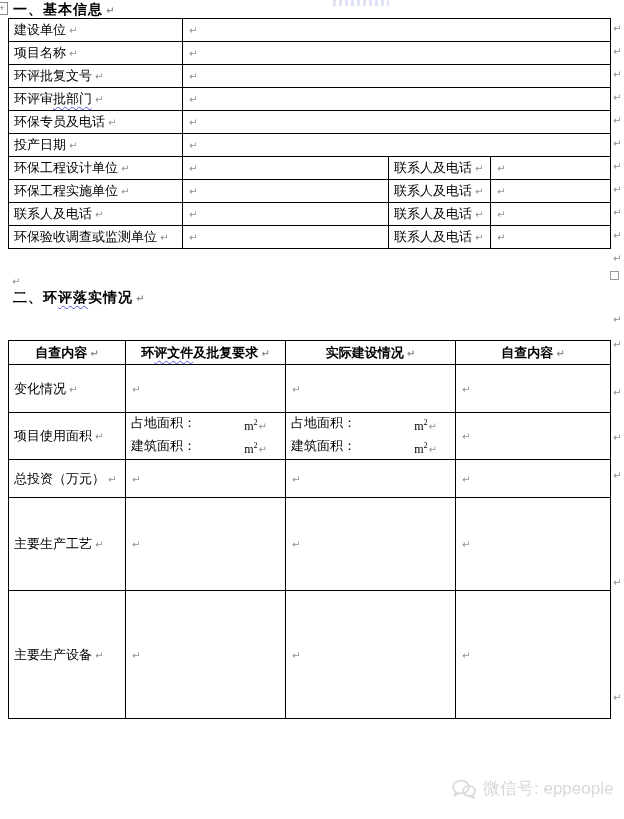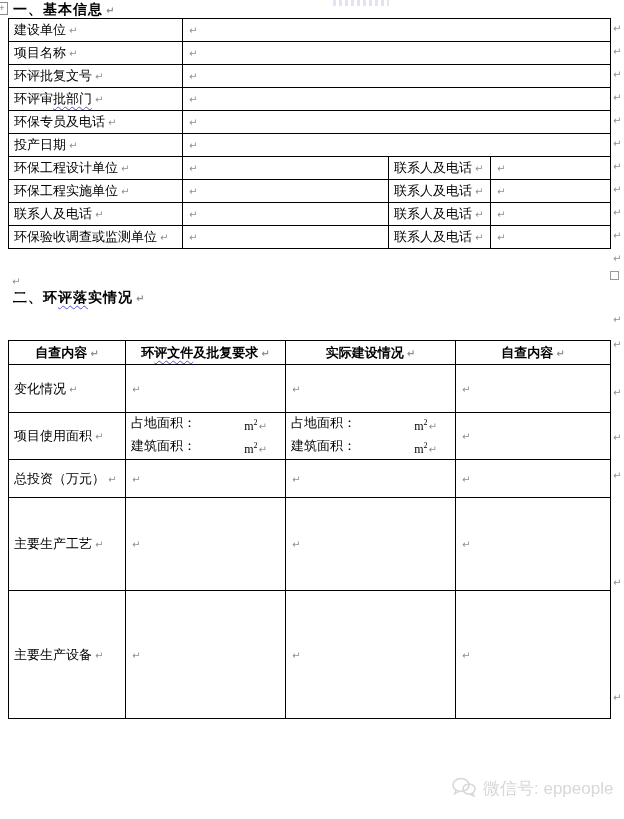--- a/index.html
+++ b/index.html
@@ -48,21 +48,21 @@
   }
   #resize-handle { left:610px; top:271px; width:7px; height:7px; border:1px solid #9a9a9a; background:#fff; }
   #top-dots {
     left:333px; top:0; width:56px; height:6px; opacity:.45;
     background:repeating-linear-gradient(90deg,#b9c2ea 0 3px,#ffffff 3px 6px);
   }
   #between-mark { left:12px; top:276px; }
 
   
   #watermark {
-    left:452px; top:777px; display:flex; align-items:flex-start; gap:7px;
+    left:452px; top:777px; display:flex; align-items:center; gap:7px;
     color:#d8d8d8; font-size:17px; text-shadow:1px 1px 0 #ffffff; white-space:nowrap;
   }
 </style>
 </head>
 <body>
 
 <div class="abs" id="top-dots"></div>
 
 <div class="abs" id="move-handle">+</div>
 

